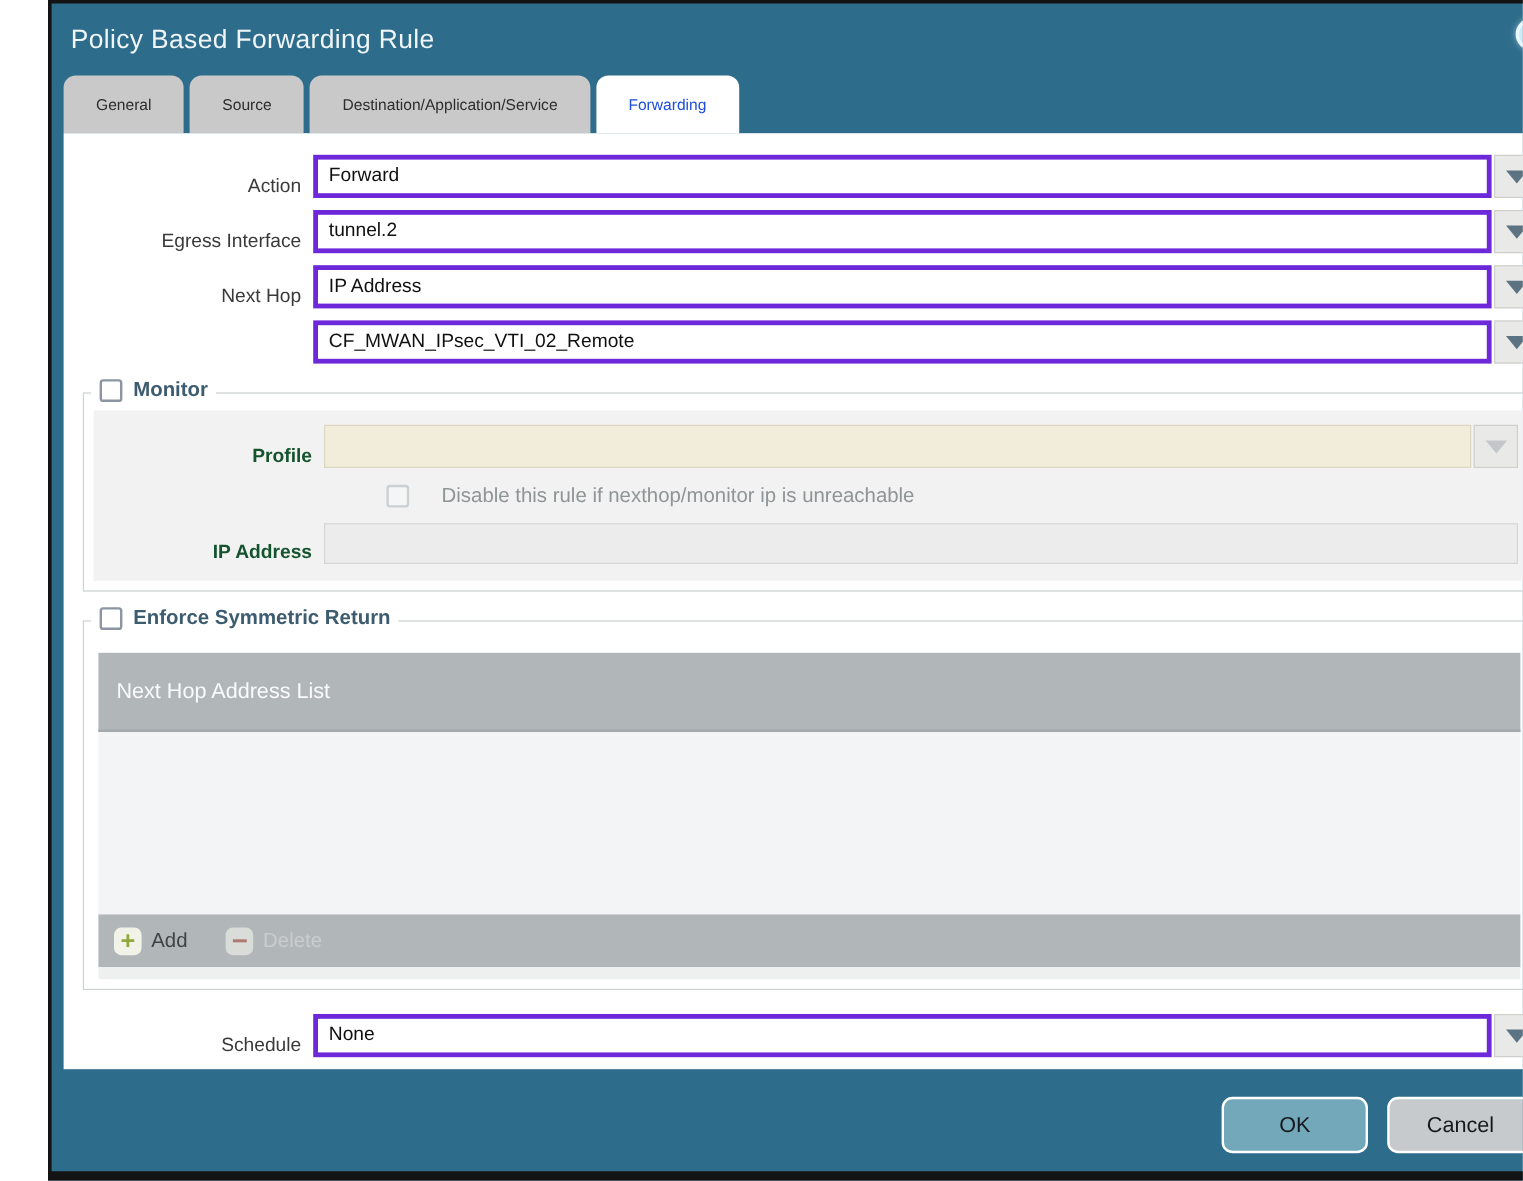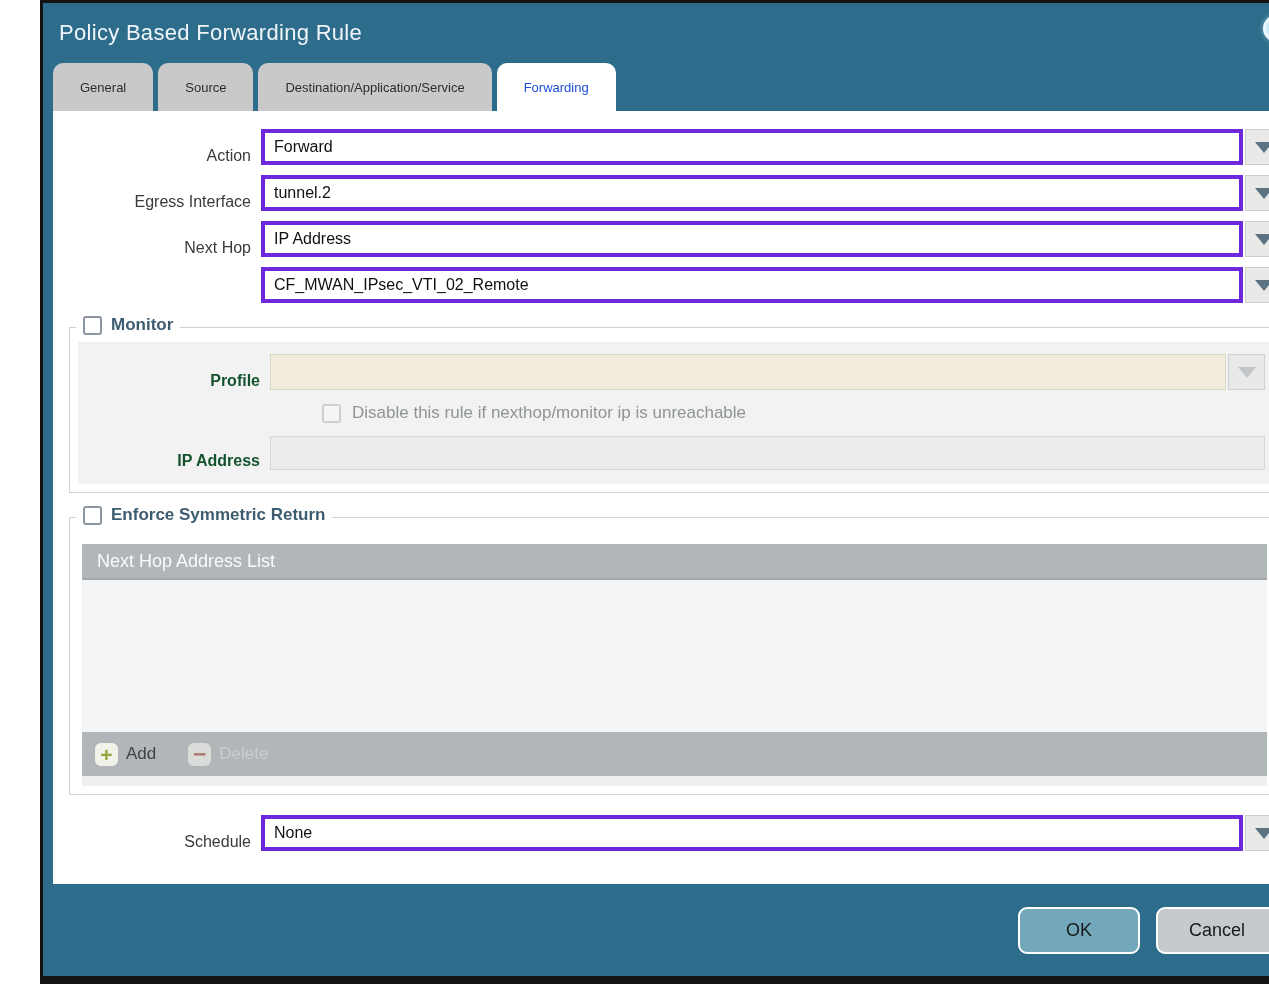--- a/index.html
+++ b/index.html
@@ -56,26 +56,26 @@
   .fieldset { border: 1px solid #ccd1d3; position: relative; margin: 24px 2px 0 2px; padding: 14px 8px 8px 8px; }
   .legend { position: absolute; top: -13px; left: 6px; background: #ffffff; padding: 0 7px; display: flex; align-items: flex-end; gap: 9px; }
   .legend-text { font-weight: bold; font-size: 17px; color: #3d5c6f; }
   .checkbox { width: 19px; height: 19px; border: 2px solid #8c95a1; border-radius: 3px; background: #fff; cursor: pointer; flex: 0 0 auto; }
   .checkbox.disabled { border-color: #ccd0d2; background: #f5f5f5; cursor: default; }
 
   .monitor-panel { background: #f2f2f2; padding: 12px 6px 14px 6px; }
   .monitor-panel .form-label { color: #14532d; width: 186px; font-weight: bold; }
   .input-beige { flex: 1 1 auto; height: 36px; background: #f2ecda; border: 1px solid #dcd7c4; font-size: 16px; padding: 0 9px; font-family: inherit; color: #555; }
   .input-gray  { flex: 1 1 auto; height: 34px; background: #ececec; border: 1px solid #d6d6d6; font-size: 16px; padding: 0 9px; font-family: inherit; color: #555; }
-  .checkbox-row { display: flex; align-items: center; gap: 11px; margin: 13px 0 13px 196px; padding-left: 42px; }
+  .checkbox-row { display: flex; align-items: center; gap: 27px; margin: 13px 0 13px 196px; padding-left: 42px; }
   .checkbox-row-label { font-size: 17px; color: #8f9496; }
 
   
   .grid { margin: 12px 4px 0 4px; }
-  .grid-header { height: 36px; background: #b1b6b9; border-bottom: 2px solid #a3a8ab; display: flex; align-items: center; padding: 0 15px; color: #f9fbfb; font-size: 18px; }
+  .grid-header { height: 66px; background: #b1b6b9; border-bottom: 2px solid #a3a8ab; display: flex; align-items: center; padding: 0 15px; color: #f9fbfb; font-size: 18px; }
   .grid-body { height: 152px; background: #f3f4f5; }
   .grid-footer { height: 44px; background: #b1b6b9; display: flex; align-items: center; gap: 32px; padding: 0 13px; }
   .tb-btn { display: flex; align-items: center; gap: 8px; cursor: pointer; font-size: 17px; }
   .tb-icon { width: 23px; height: 23px; border-radius: 6px; display: flex; align-items: center; justify-content: center; font-weight: bold; line-height: 1; }
   .add-icon { background: #f1f3e8; color: #93a83c; font-size: 21px; }
   .add-label { color: #3f4347; }
   .del-icon { background: #d9dcd8; color: #b07a73; font-size: 23px; }
   .del-label { color: #c9cdce; }
   .grid-strip { height: 10px; background: #eef0f0; margin: 0 4px; }
 

